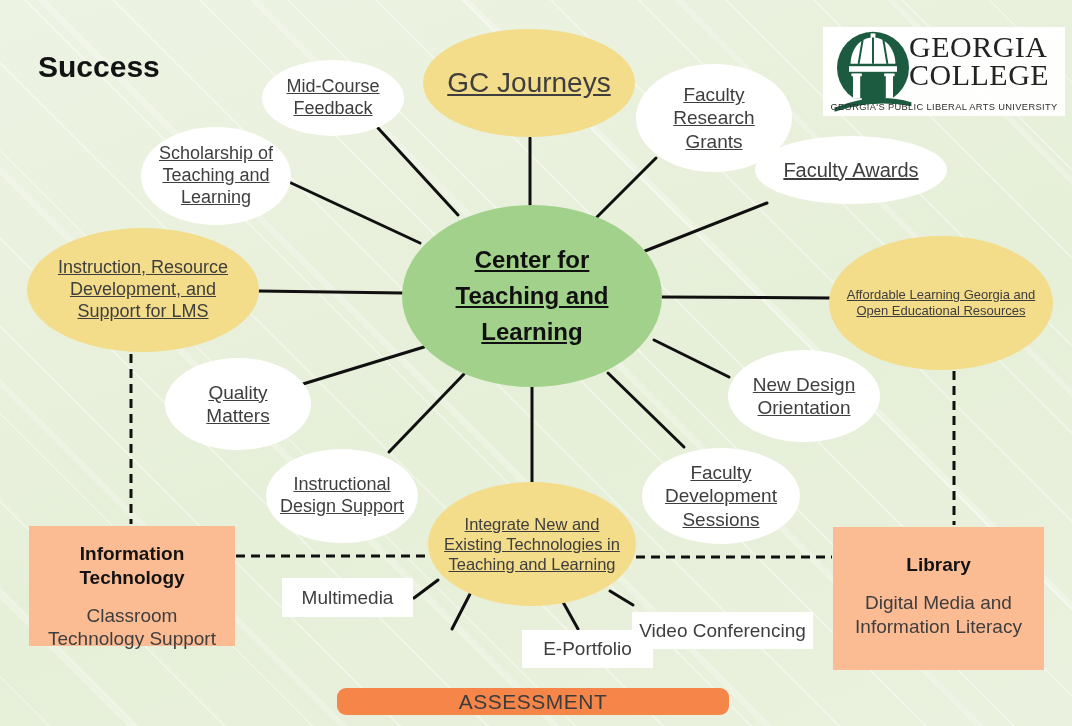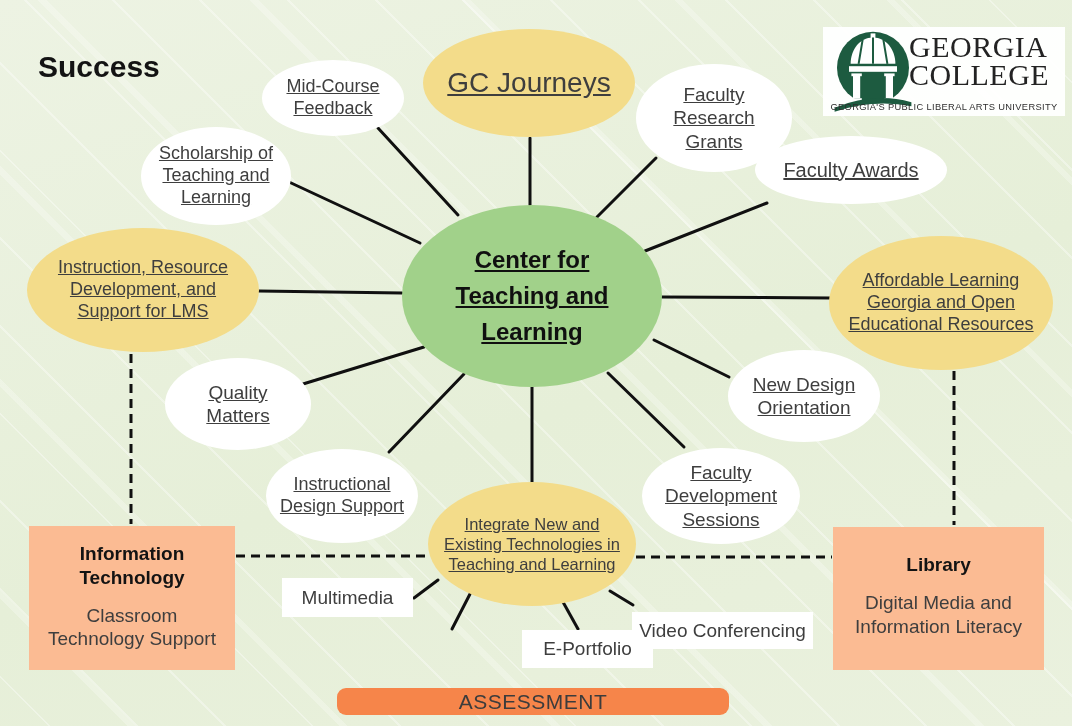--- a/index.html
+++ b/index.html
@@ -138,21 +138,21 @@
   </div>
 
   <div class="node white" style="left:755px;top:136px;width:192px;height:68px;font-size:20px;">
     <span>Faculty Awards</span>
   </div>
 
   <div class="node yellow" style="left:27px;top:228px;width:232px;height:124px;font-size:18px;">
     <span style="width:200px">Instruction, Resource Development, and Support for LMS</span>
   </div>
 
-  <div class="node yellow" style="left:829px;top:236px;width:224px;height:134px;font-size:18px;">
+  <div class="node yellow" style="left:829px;top:236px;width:224px;height:134px;font-size:13px;">
     <span style="width:190px">Affordable Learning Georgia and Open Educational Resources</span>
   </div>
 
   <div class="node white" style="left:165px;top:358px;width:146px;height:92px;font-size:19px;">
     <span style="width:90px">Quality Matters</span>
   </div>
 
   <div class="node white" style="left:728px;top:350px;width:152px;height:92px;font-size:19px;">
     <span style="width:128px">New Design Orientation</span>
   </div>
@@ -162,21 +162,21 @@
   </div>
 
   <div class="node white" style="left:642px;top:448px;width:158px;height:96px;font-size:19px;">
     <span style="width:130px">Faculty Development Sessions</span>
   </div>
 
   <div class="node yellow" style="left:428px;top:482px;width:208px;height:124px;font-size:16.5px;">
     <span style="width:185px">Integrate New and Existing Technologies in Teaching and Learning</span>
   </div>
 
-  <div class="partner-box" style="left:29px;top:526px;width:206px;height:144px;padding-top:0;">
+  <div class="partner-box" style="left:29px;top:526px;width:206px;height:120px;padding-top:0;">
     <div class="box-title" style="width:150px;margin-top:16px;">Information Technology</div>
     <div class="box-sub" style="width:190px;">Classroom Technology Support</div>
   </div>
 
   <div class="partner-box" style="left:833px;top:527px;width:211px;height:143px;">
     <div class="box-title" style="width:180px;margin-top:26px;">Library</div>
     <div class="box-sub" style="width:198px;">Digital Media and Information Literacy</div>
   </div>
 
   <div class="tag" style="left:282px;top:578px;width:131px;height:39px;">

